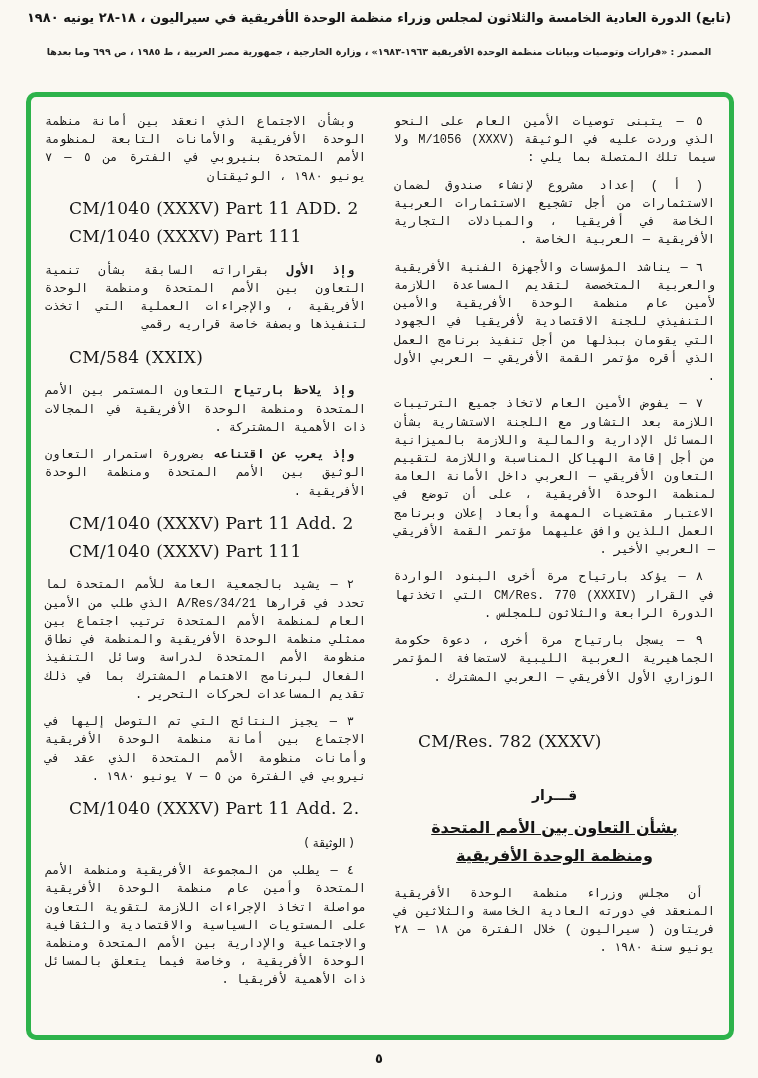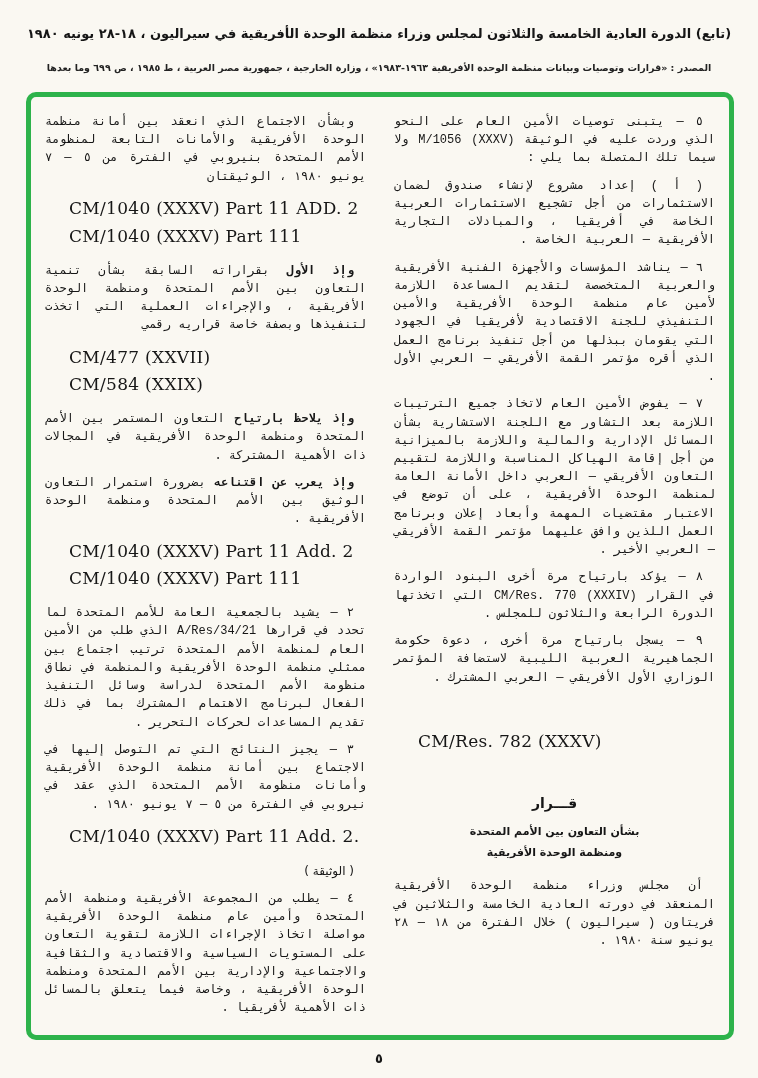--- a/index.html
+++ b/index.html
@@ -11,21 +11,21 @@
     height: 1078px;
     position: relative;
     overflow: hidden;
     background: #faf8f2;
     color: #161616;
     font-family: "DejaVu Sans", sans-serif;
   }
   .header {
     text-align: center;
     direction: rtl;
-    padding-top: 26px;
+    padding-top: 10px;
   }
   .header-line1 {
     font-size: 13px;
     font-weight: bold;
     letter-spacing: 0.2px;
   }
   .header-line2 {
     font-size: 9.5px;
     font-weight: bold;
     margin-top: 21px;
@@ -77,29 +77,30 @@
     margin: 2px 0 2px 14px;
     white-space: nowrap;
     text-indent: 10px;
   }
   .ref.gap-top {
     margin-top: 42px;
   }
   .res-heading {
     text-align: center;
     font-weight: bold;
-    margin: 38px 0 16px 0;
+    margin: 30px 0 16px 0;
   }
   .res-title {
     font-size: 14px;
     margin-bottom: 10px;
   }
   .res-sub {
-    font-size: 11px;
+    font-size: 16px;
     margin-top: 4px;
+    text-decoration: underline;
   }
   .center-line {
     text-align: right;
     margin: 6px 0 10px 0;
     text-indent: 12px;
   }
   .pagenum {
     position: absolute;
     bottom: 12px;
     left: 0;
@@ -139,21 +140,20 @@
       </section>
 
       <section class="col">
         <p class="para">وبشأن الاجتماع الذي انعقد بين أمانة منظمة الوحدة الأفريقية والأمانات التابعة لمنظومة الأمم المتحدة بنيروبي في الفترة من ٥ — ٧ يونيو ١٩٨٠ ، الوثيقتان</p>
         <div class="refs">
           <p class="ref">CM/1040 (XXXV) Part 11 ADD. 2</p>
           <p class="ref">CM/1040 (XXXV) Part 111</p>
         </div>
         <p class="para"><b class="lead">وإذ الأول </b><span>بقراراته السابقة بشأن تنمية التعاون بين الأمم المتحدة ومنظمة الوحدة الأفريقية ، والإجراءات العملية التي اتخذت لتنفيذها وبصفة خاصة قراريه رقمي</span></p>
         <div class="refs">
-          <p class="ref">CM/477 (XXVII)</p>
           <p class="ref">CM/584 (XXIX)</p>
         </div>
         <p class="para"><b class="lead">وإذ يلاحظ بارتياح </b><span>التعاون المستمر بين الأمم المتحدة ومنظمة الوحدة الأفريقية في المجالات ذات الأهمية المشتركة .</span></p>
         <p class="para"><b class="lead">وإذ يعرب عن اقتناعه </b><span>بضرورة استمرار التعاون الوثيق بين الأمم المتحدة ومنظمة الوحدة الأفريقية .</span></p>
         <div class="refs">
           <p class="ref">CM/1040 (XXXV) Part 11 Add. 2</p>
           <p class="ref">CM/1040 (XXXV) Part 111</p>
         </div>
         <p class="para">٢ — يشيد بالجمعية العامة للأمم المتحدة لما تحدد في قرارها A/Res/34/21 الذي طلب من الأمين العام لمنظمة الأمم المتحدة ترتيب اجتماع بين ممثلي منظمة الوحدة الأفريقية والمنظمة في نطاق منظومة الأمم المتحدة لدراسة وسائل التنفيذ الفعال لبرنامج الاهتمام المشترك بما في ذلك تقديم المساعدات لحركات التحرير .</p>
         <p class="para">٣ — يجيز النتائج التي تم التوصل إليها في الاجتماع بين أمانة منظمة الوحدة الأفريقية وأمانات منظومة الأمم المتحدة الذي عقد في نيروبي في الفترة من ٥ — ٧ يونيو ١٩٨٠ .</p>

